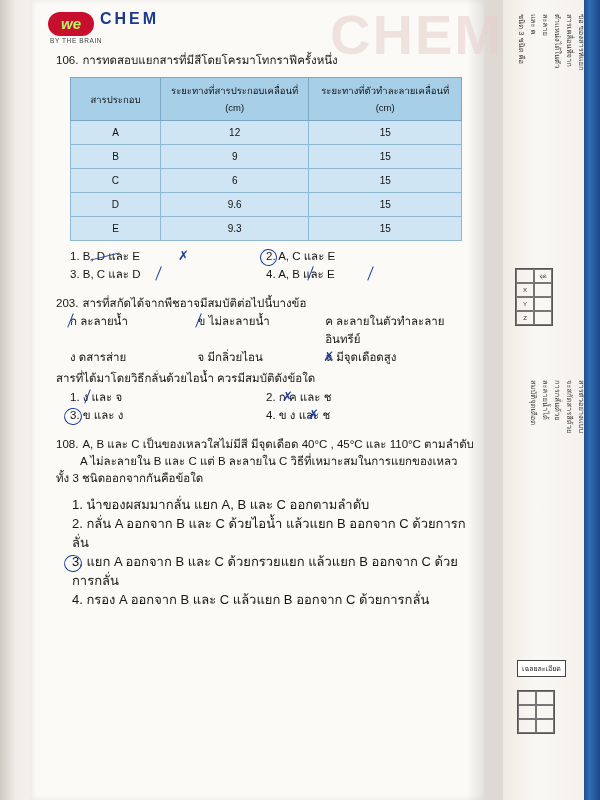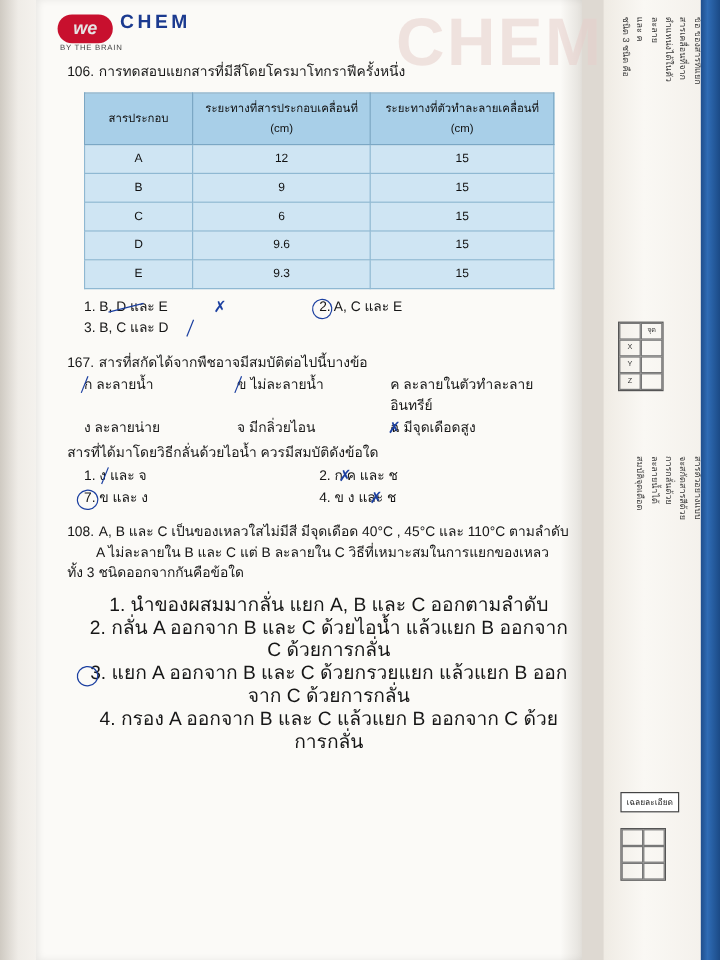--- a/index.html
+++ b/index.html
@@ -60,21 +60,21 @@
   }
 
   
   .logo-wrap{position:absolute;left:48px;top:10px;width:120px;height:40px;}
   .logo-badge{
     position:absolute;left:0;top:2px;width:46px;height:24px;border-radius:13px;
     background:#c8102e;
   }
   .logo-badge span{
     position:absolute;left:0;top:0;width:46px;height:24px;line-height:24px;
-    text-align:center;color:#e5e5e5;font-size:15px;font-weight:bold;font-style:italic;
+    text-align:center;color:#bef264;font-size:15px;font-weight:bold;font-style:italic;
   }
   .logo-chem{
     position:absolute;left:52px;top:0px;font-size:16px;font-weight:bold;
     color:#1b3a8f;letter-spacing:3px;
   }
   .logo-sub{
     position:absolute;left:2px;top:27px;font-size:6.5px;color:#444;letter-spacing:.6px;
   }
 
   
@@ -104,21 +104,21 @@
   table.chrom td.c1{width:86px;}
   table.chrom td.c2{width:150px;}
   table.chrom td.c3{width:156px;}
 
   .subq{font-size:11.5px;line-height:17px;margin:4px 0 1px 14px;}
   .opts{margin-left:14px;}
   .opt-row{display:flex;font-size:11.5px;line-height:18px;}
   .opt{width:196px;position:relative;}
   .opt-3col{width:132px;position:relative;}
   .choice-list{margin-left:14px;}
-  .choice{font-size:16px;line-height:19px;position:relative;padding-left:2px;text-align:center;}
+  .choice{font-size:13px;line-height:19px;position:relative;padding-left:2px;}
 
   
   .circ{
     position:absolute;border:1.3px solid #123a8a;border-radius:50%;
     width:16px;height:15px;left:-4px;top:1px;transform:rotate(-8deg);
   }
   .circ-blue{border-color:#1b3fa0;}
   .strike{
     position:absolute;height:1.2px;background:#1b3fa0;
     transform:rotate(-14deg);top:9px;
@@ -268,49 +268,54 @@
           <div class="opt">
             <span class="circ circ-blue" style="left:-6px;top:2px;width:15px;height:15px;"></span>
             <span>2.  A, C  และ  E</span>
           </div>
         </div>
         <div class="opt-row">
           <div class="opt">
             <span>3.  B, C  และ  D</span>
             <span class="slash" style="left:88px;"></span>
           </div>
+          <div class="opt">
+            <span>4.  A, B  และ  E</span>
+            <span class="slash" style="left:44px;"></span>
+            <span class="slash" style="left:104px;"></span>
+          </div>
         </div>
       </div>
     </div>
 
     <div class="spacer-md"></div>
 
     <div class="q">
       <div class="q-head">
-        <span class="q-num">167.</span>
+        <span class="q-num">203.</span>
         <span class="stem">สารที่สกัดได้จากพืชอาจมีสมบัติต่อไปนี้บางข้อ</span>
       </div>
 
       <div class="opts">
         <div class="opt-row">
           <div class="opt-3col">
             <span>ก  ละลายน้ำ</span>
             <span class="slash" style="left:0px;"></span>
           </div>
           <div class="opt-3col">
             <span>ข  ไม่ละลายน้ำ</span>
             <span class="slash" style="left:0px;"></span>
           </div>
           <div class="opt-3col" style="width:156px;">
             <span>ค  ละลายในตัวทำละลายอินทรีย์</span>
           </div>
         </div>
         <div class="opt-row">
           <div class="opt-3col">
-            <span>ง  ละลายน่าย</span>
+            <span>ง  ดสารส่าย</span>
           </div>
           <div class="opt-3col">
             <span>จ  มีกลิ่วยไอน</span>
           </div>
           <div class="opt-3col" style="width:156px;">
             <span>ฉ  มีจุดเดือดสูง</span>
             <span class="xmark" style="left:-2px;top:2px;">✗</span>
           </div>
         </div>
       </div>
@@ -324,21 +329,21 @@
             <span class="slash" style="left:17px;"></span>
           </div>
           <div class="opt">
             <span>2.  ก  ค  และ  ช</span>
             <span class="xmark" style="left:16px;top:2px;">✗</span>
           </div>
         </div>
         <div class="opt-row">
           <div class="opt">
             <span class="circ circ-blue" style="left:-6px;top:2px;"></span>
-            <span>7.  ข  และ  ง</span>
+            <span>3.  ข  และ  ง</span>
           </div>
           <div class="opt">
             <span>4.  ข  ง  และ  ช</span>
             <span class="xmark" style="left:42px;top:2px;">✗</span>
           </div>
         </div>
       </div>
     </div>
 
     <div class="spacer-md"></div>

